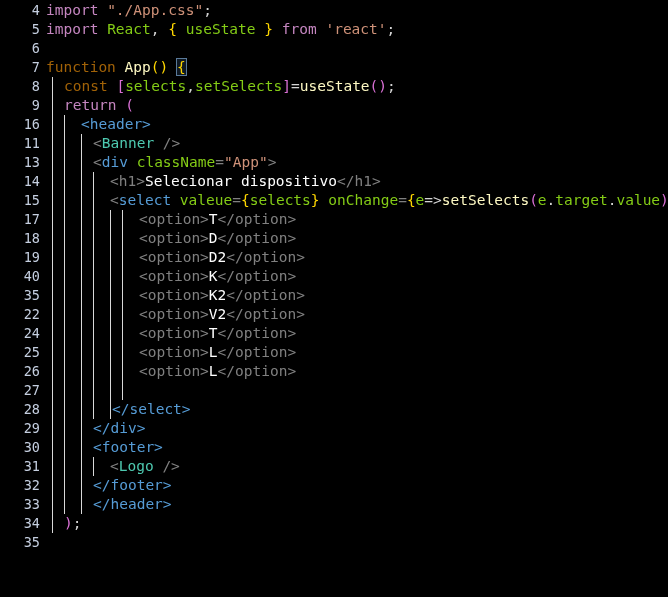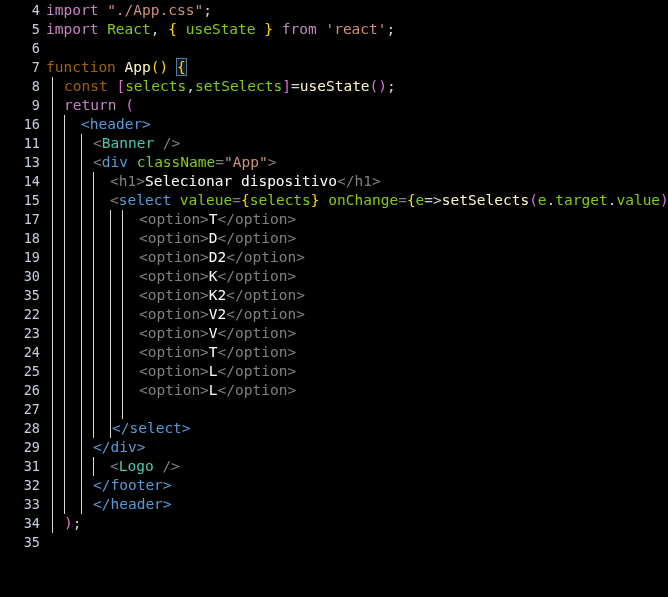--- a/index.html
+++ b/index.html
@@ -161,37 +161,32 @@
       <span class="gutter">18</span>
       <span class="code" style="left:139px"><span class="punct">&lt;option&gt;</span><span class="text">D</span><span class="punct">&lt;/option&gt;</span></span>
     </div>
     <div class="row">
       <span class="guide" style="left:52px"></span><span class="guide" style="left:64px"></span><span class="guide" style="left:81px"></span><span class="guide" style="left:93px"></span><span class="guide" style="left:110px"></span><span class="guide" style="left:122px"></span>
       <span class="gutter">19</span>
       <span class="code" style="left:139px"><span class="punct">&lt;option&gt;</span><span class="text">D2</span><span class="punct">&lt;/option&gt;</span></span>
     </div>
     <div class="row">
       <span class="guide" style="left:52px"></span><span class="guide" style="left:64px"></span><span class="guide" style="left:81px"></span><span class="guide" style="left:93px"></span><span class="guide" style="left:110px"></span><span class="guide" style="left:122px"></span>
-      <span class="gutter">30</span>
+      <span class="gutter">40</span>
       <span class="code" style="left:139px"><span class="punct">&lt;option&gt;</span><span class="text">K</span><span class="punct">&lt;/option&gt;</span></span>
     </div>
     <div class="row">
       <span class="guide" style="left:52px"></span><span class="guide" style="left:64px"></span><span class="guide" style="left:81px"></span><span class="guide" style="left:93px"></span><span class="guide" style="left:110px"></span><span class="guide" style="left:122px"></span>
       <span class="gutter">35</span>
       <span class="code" style="left:139px"><span class="punct">&lt;option&gt;</span><span class="text">K2</span><span class="punct">&lt;/option&gt;</span></span>
     </div>
     <div class="row">
       <span class="guide" style="left:52px"></span><span class="guide" style="left:64px"></span><span class="guide" style="left:81px"></span><span class="guide" style="left:93px"></span><span class="guide" style="left:110px"></span><span class="guide" style="left:122px"></span>
       <span class="gutter">22</span>
       <span class="code" style="left:139px"><span class="punct">&lt;option&gt;</span><span class="text">V2</span><span class="punct">&lt;/option&gt;</span></span>
-    </div>
-    <div class="row">
-      <span class="guide" style="left:52px"></span><span class="guide" style="left:64px"></span><span class="guide" style="left:81px"></span><span class="guide" style="left:93px"></span><span class="guide" style="left:110px"></span><span class="guide" style="left:122px"></span>
-      <span class="gutter">23</span>
-      <span class="code" style="left:139px"><span class="punct">&lt;option&gt;</span><span class="text">V</span><span class="punct">&lt;/option&gt;</span></span>
     </div>
     <div class="row">
       <span class="guide" style="left:52px"></span><span class="guide" style="left:64px"></span><span class="guide" style="left:81px"></span><span class="guide" style="left:93px"></span><span class="guide" style="left:110px"></span><span class="guide" style="left:122px"></span>
       <span class="gutter">24</span>
       <span class="code" style="left:139px"><span class="punct">&lt;option&gt;</span><span class="text">T</span><span class="punct">&lt;/option&gt;</span></span>
     </div>
     <div class="row">
       <span class="guide" style="left:52px"></span><span class="guide" style="left:64px"></span><span class="guide" style="left:81px"></span><span class="guide" style="left:93px"></span><span class="guide" style="left:110px"></span><span class="guide" style="left:122px"></span>
       <span class="gutter">25</span>
       <span class="code" style="left:139px"><span class="punct">&lt;option&gt;</span><span class="text">L</span><span class="punct">&lt;/option&gt;</span></span>
@@ -213,20 +208,25 @@
       <span class="gutter">28</span>
       <span class="code" style="left:112px"><span class="tag">&lt;/select&gt;</span></span>
     </div>
 
     <div class="row">
       <span class="guide" style="left:52px"></span><span class="guide" style="left:64px"></span><span class="guide" style="left:81px"></span>
       <span class="gutter">29</span>
       <span class="code" style="left:93px"><span class="tag">&lt;/div&gt;</span></span>
     </div>
 
+    <div class="row">
+      <span class="guide" style="left:52px"></span><span class="guide" style="left:64px"></span><span class="guide" style="left:81px"></span>
+      <span class="gutter">30</span>
+      <span class="code" style="left:93px"><span class="tag">&lt;footer&gt;</span></span>
+    </div>
 
     <div class="row">
       <span class="guide" style="left:52px"></span><span class="guide" style="left:64px"></span><span class="guide" style="left:81px"></span><span class="guide" style="left:93px"></span>
       <span class="gutter">31</span>
       <span class="code" style="left:110px"><span class="punct">&lt;</span><span class="comp">Logo</span><span class="punct"> /&gt;</span></span>
     </div>
 
     <div class="row">
       <span class="guide" style="left:52px"></span><span class="guide" style="left:64px"></span><span class="guide" style="left:81px"></span>
       <span class="gutter">32</span>

